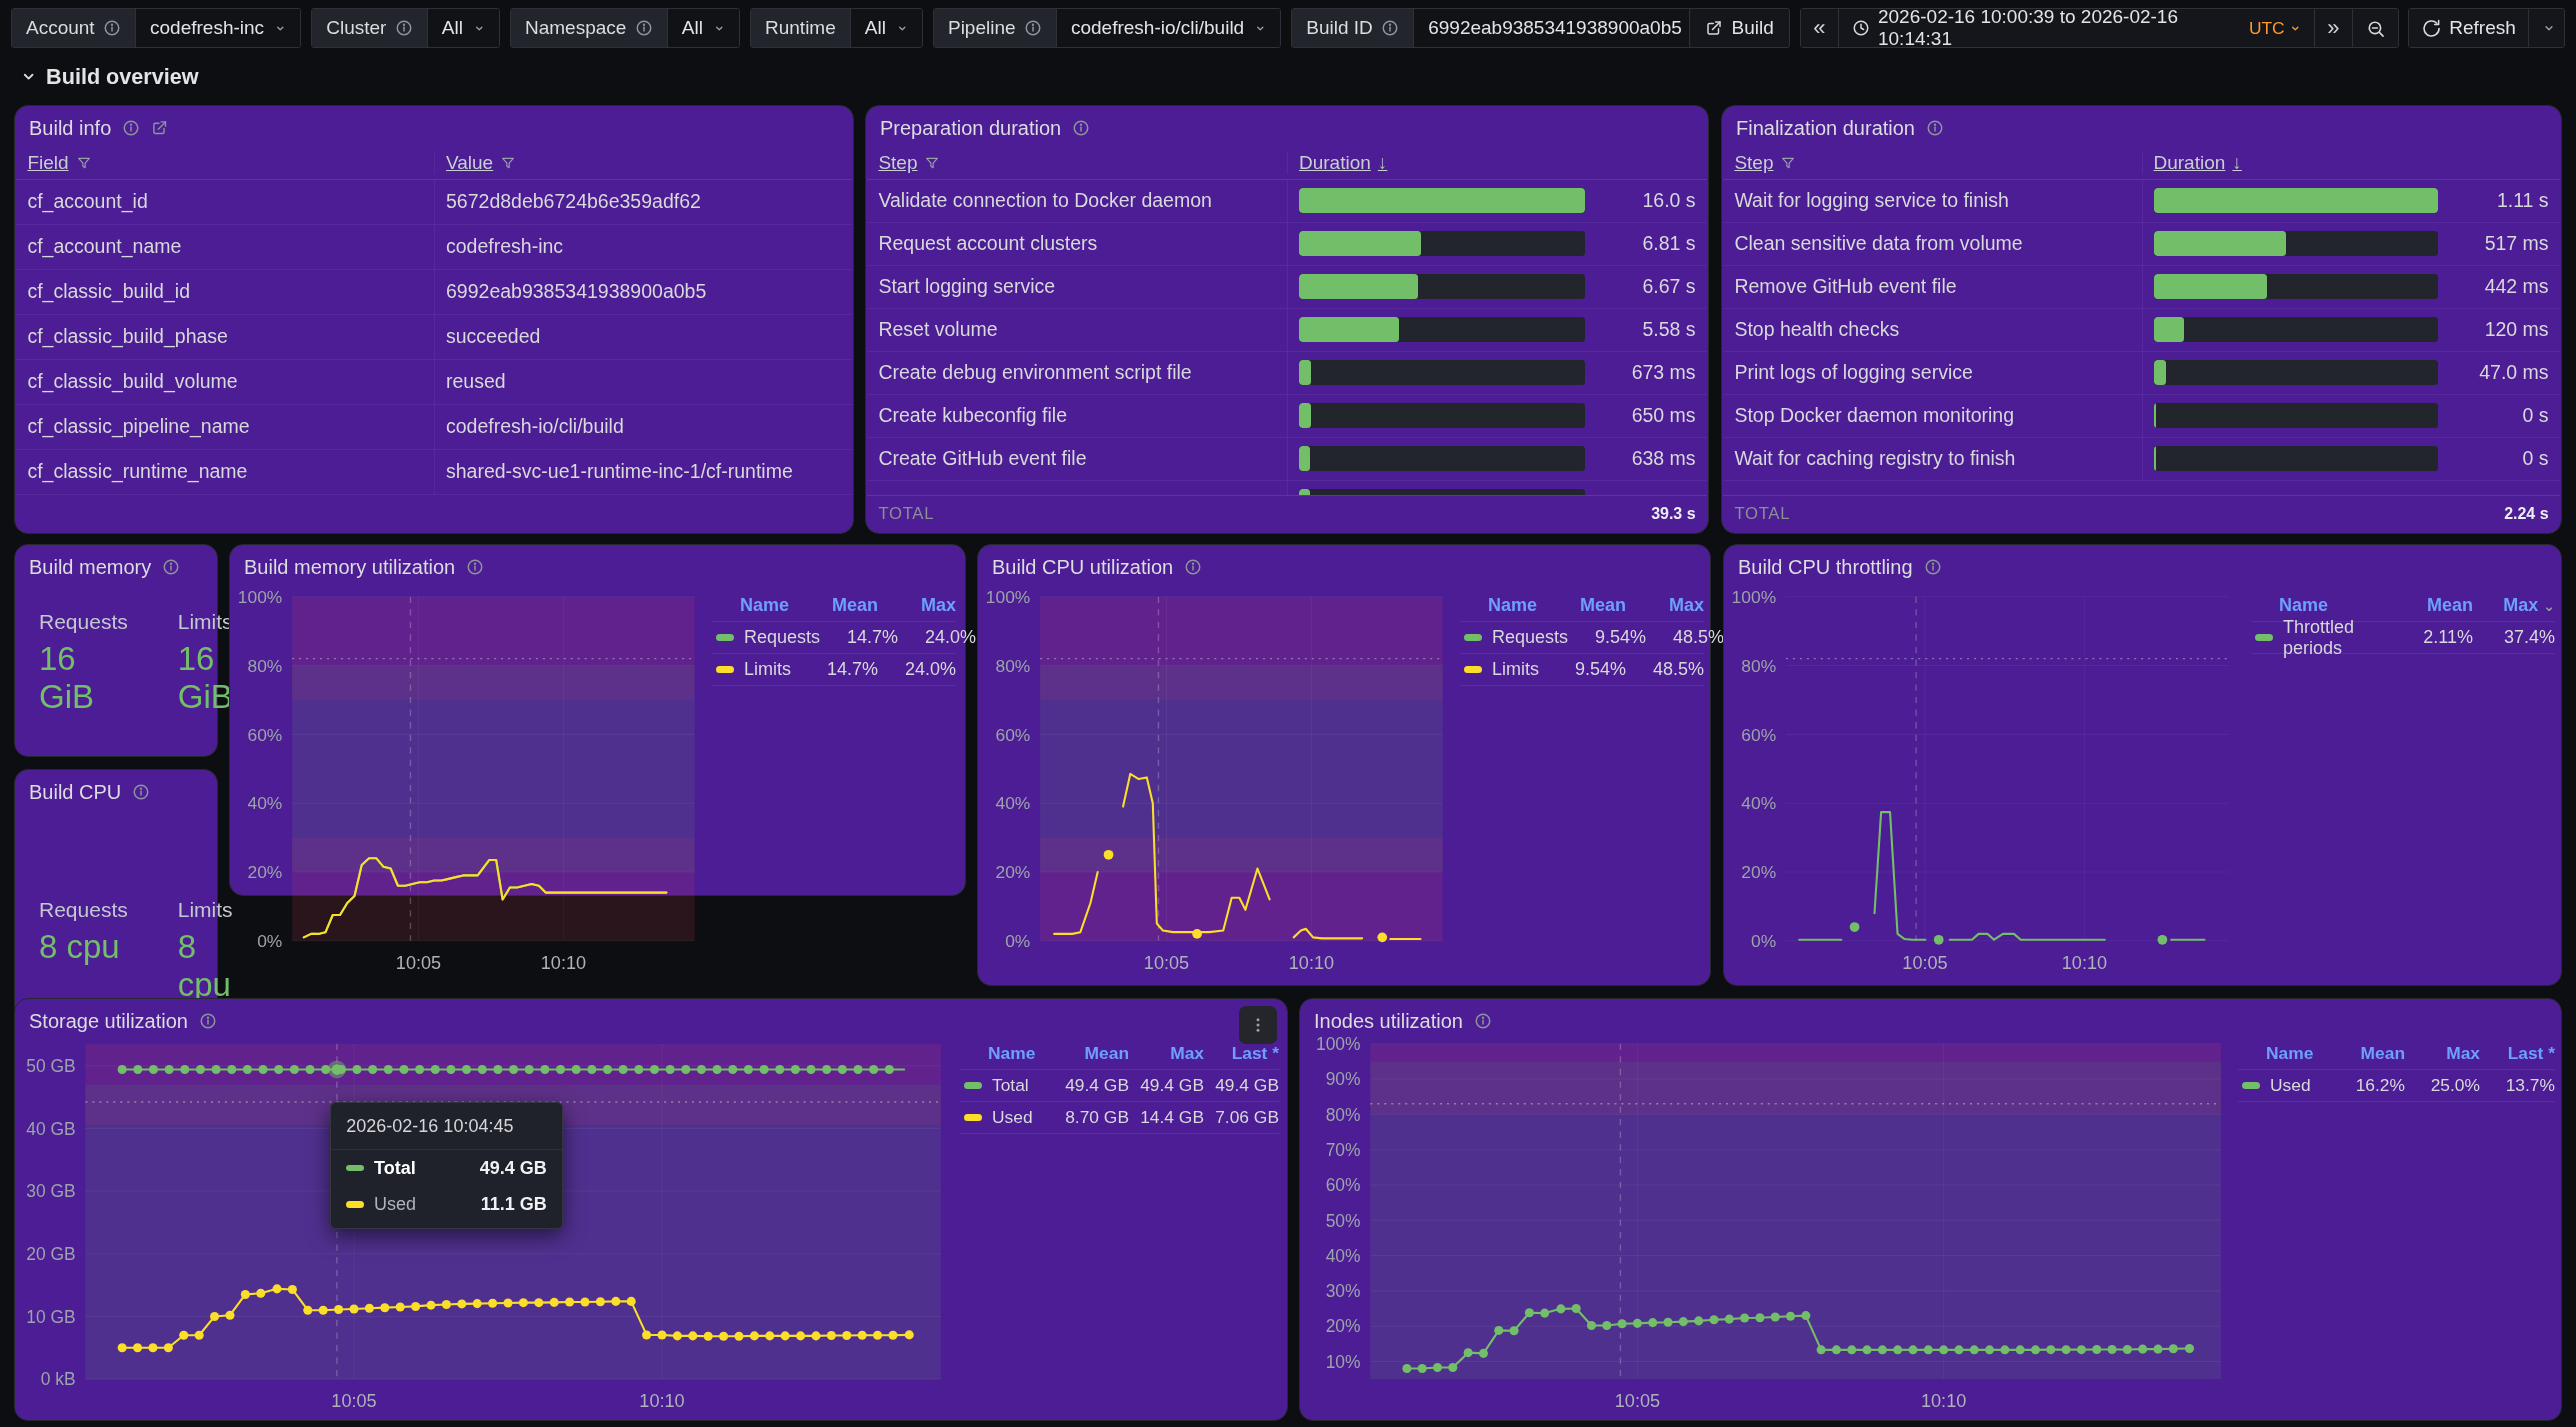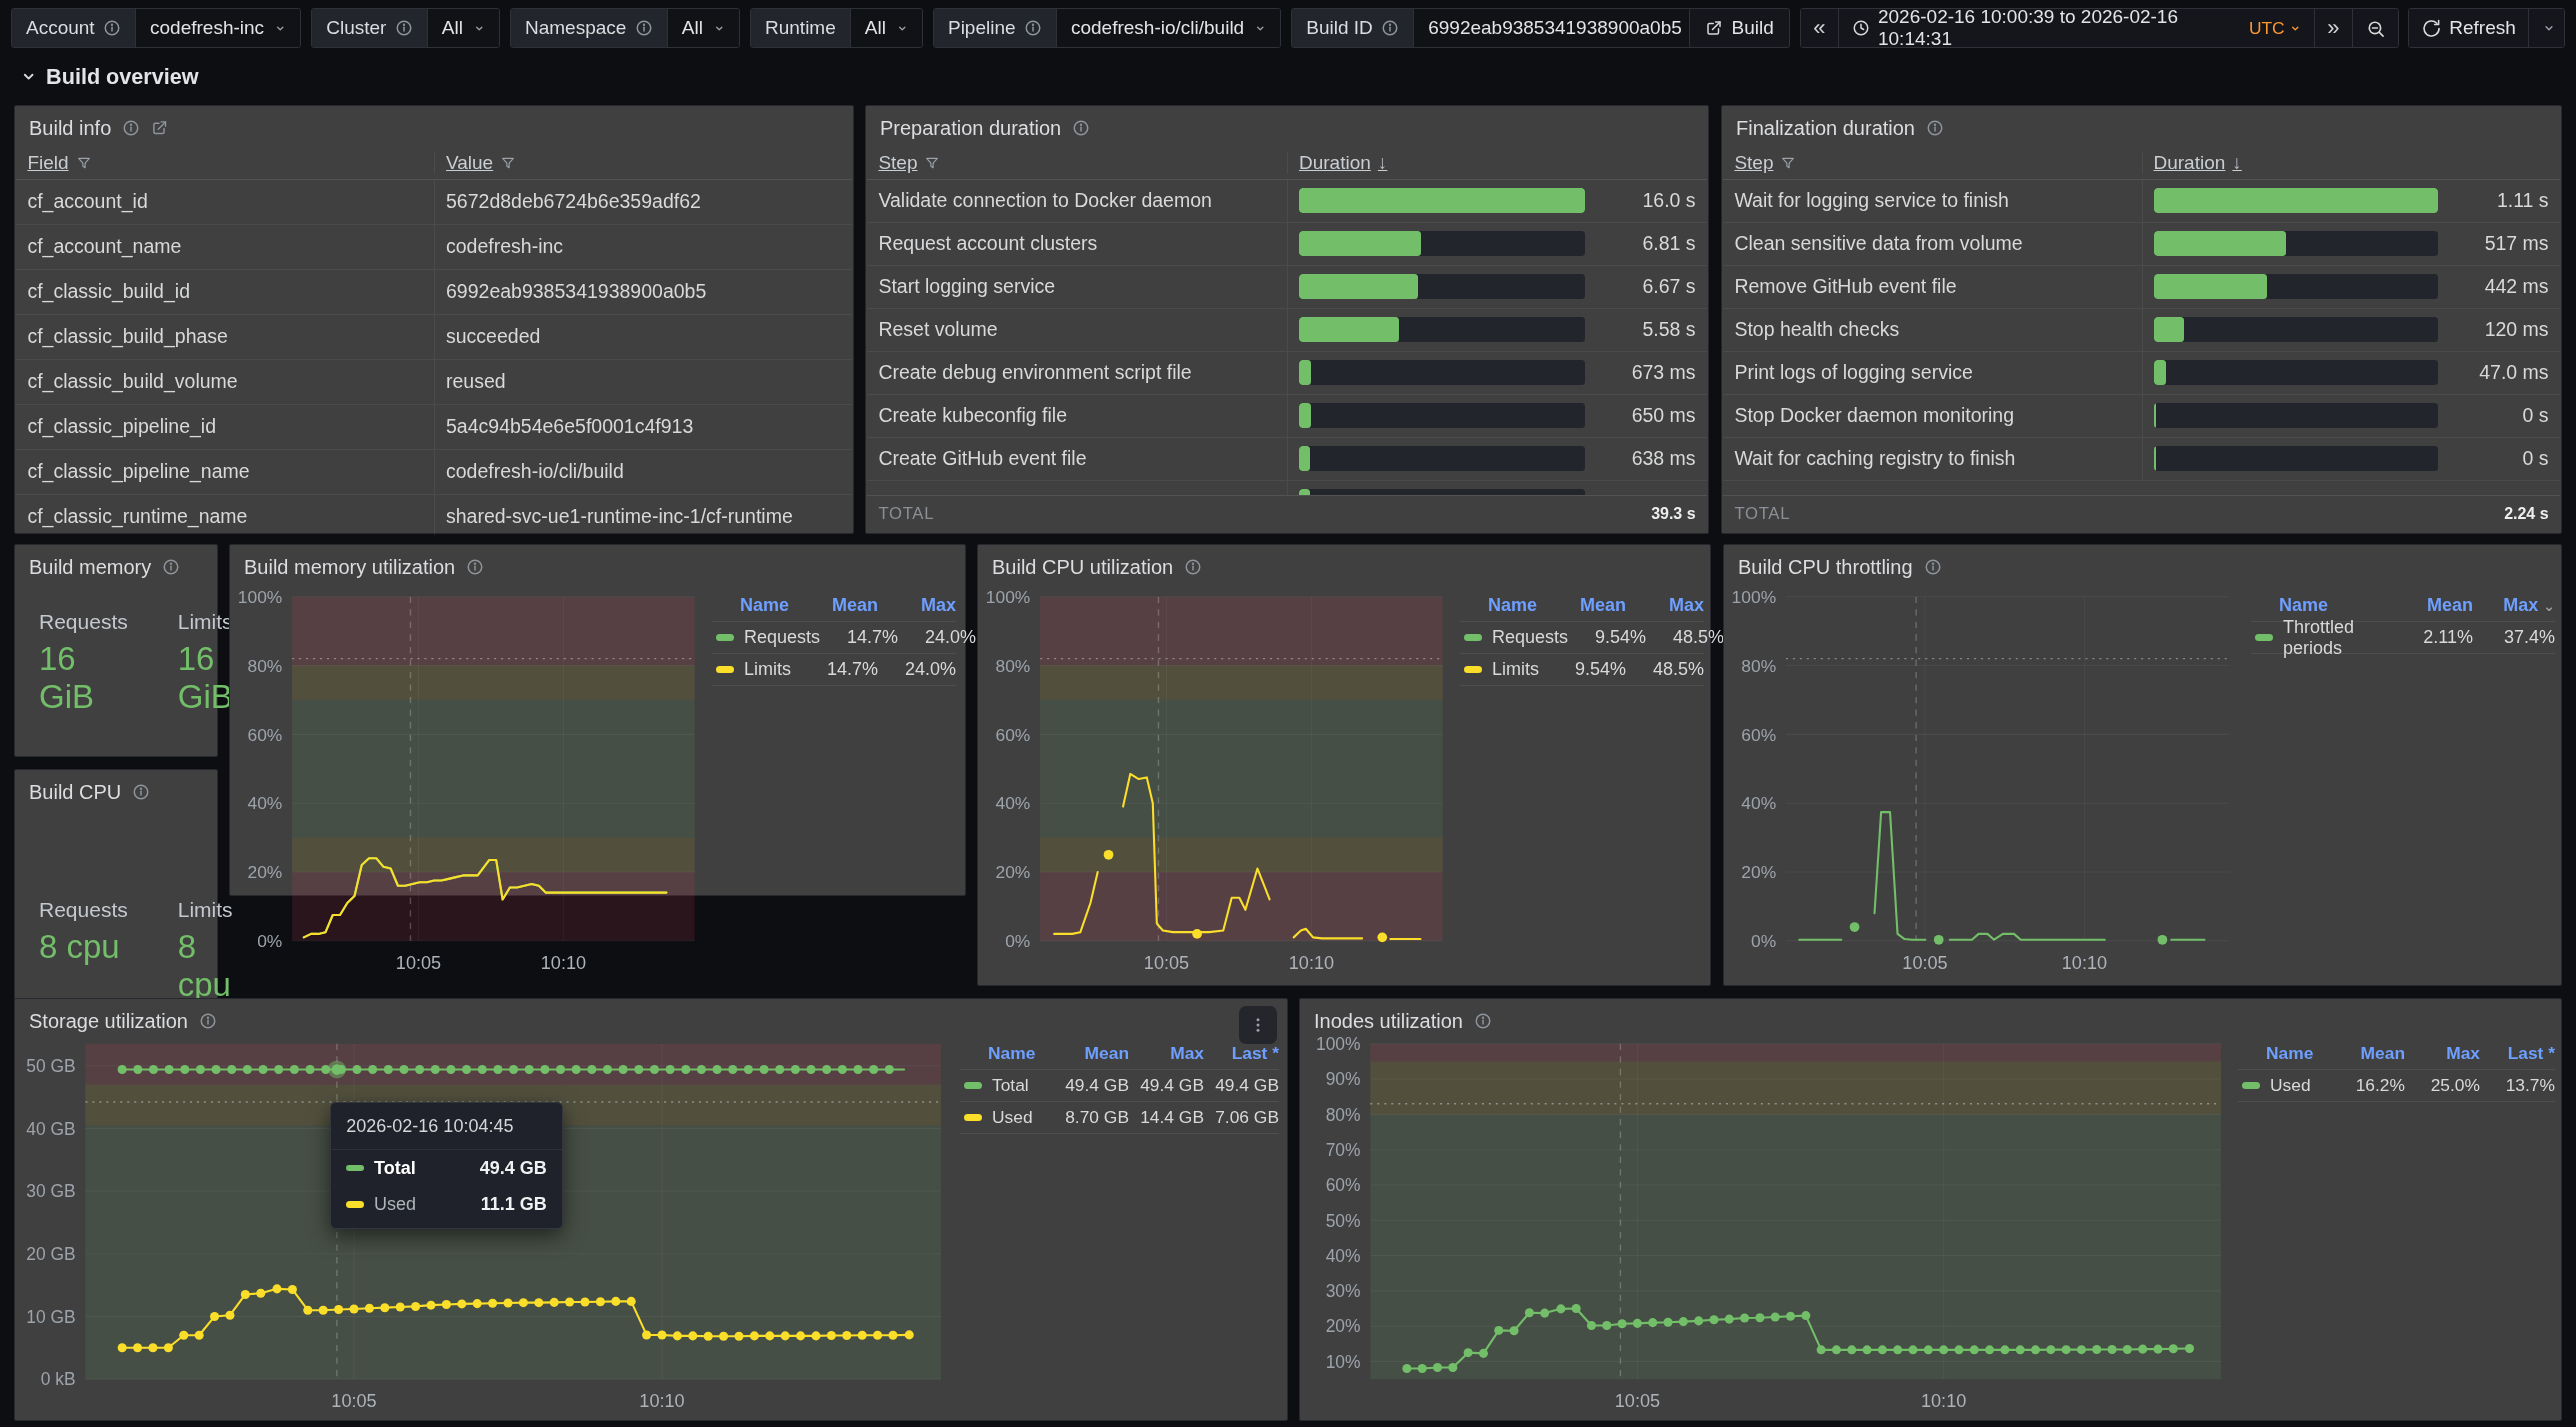--- a/index.html
+++ b/index.html
@@ -18,21 +18,21 @@
   .tgroup { display:flex; height:40px; border:0.7px solid #2e3238; border-radius:2.8px; overflow:hidden; }
   .tseg { display:flex; align-items:center; gap:8.4px; padding:0 12.5px; background:#14161b; font-size:19px; color:#e3e4e6; border-left:0.7px solid #2e3238; }
   .tseg:first-child { border-left:none; }
   .arrws { font-size:22px; color:#cfd2d6; }
   .utc { color:#ff9830; font-size:17.4px; display:flex; align-items:center; gap:4.2px; }
 
   
   #section-hdr { position:absolute; left:21px; top:64px; display:flex; align-items:center; gap:9.8px; font-size:21.6px; font-weight:700; color:#e3e4e6; }
 
   
-  .panel { position:absolute; background:#404040; border:0.7px solid #26282e; border-radius:2px; }
+  .panel { position:absolute; background:#4c1d95; border:0.7px solid #26282e; border-radius:14px; }
   .ptitle { display:flex; align-items:center; gap:11px; padding:10.5px 14px 7px 14px; font-size:20px; font-weight:500; color:#dcdde0; }
   .ptitle .icon { color:#8e949b; }
 
   
   .thead { display:flex; height:33px; align-items:center; margin:0 1.4px; color:#c9ced3; font-size:19px; border-bottom:0.7px solid rgba(255,255,255,0.10); }
   .thead .hc { display:flex; align-items:center; gap:7px; padding:0 11px;text-decoration:underline; }
   .col-l { width:50%; } .col-r { width:50%; border-left:0.7px solid rgba(255,255,255,0.06); }
   .trows { margin:0 1.4px; overflow:hidden; }
   .trow { display:flex; align-items:center; height:45px; border-bottom:0.7px solid rgba(255,255,255,0.06); font-size:19.5px; color:#d8d9da; }
   .trow > div { padding:0 11px; }
@@ -302,24 +302,20 @@
         <div class="col-l">cf_classic_build_id</div>
         <div class="col-r" style="border-left:0.7px solid rgba(255,255,255,0.06);height:100%;display:flex;align-items:center;">6992eab9385341938900a0b5</div>
       </div>
       <div class="trow">
         <div class="col-l">cf_classic_build_phase</div>
         <div class="col-r" style="border-left:0.7px solid rgba(255,255,255,0.06);height:100%;display:flex;align-items:center;">succeeded</div>
       </div>
       <div class="trow">
         <div class="col-l">cf_classic_build_volume</div>
         <div class="col-r" style="border-left:0.7px solid rgba(255,255,255,0.06);height:100%;display:flex;align-items:center;">reused</div>
-      </div>
-      <div class="trow">
-        <div class="col-l">cf_classic_pipeline_id</div>
-        <div class="col-r" style="border-left:0.7px solid rgba(255,255,255,0.06);height:100%;display:flex;align-items:center;">5a4c94b54e6e5f0001c4f913</div>
       </div>
       <div class="trow">
         <div class="col-l">cf_classic_pipeline_name</div>
         <div class="col-r" style="border-left:0.7px solid rgba(255,255,255,0.06);height:100%;display:flex;align-items:center;">codefresh-io/cli/build</div>
       </div>
       <div class="trow">
         <div class="col-l">cf_classic_runtime_name</div>
         <div class="col-r" style="border-left:0.7px solid rgba(255,255,255,0.06);height:100%;display:flex;align-items:center;">shared-svc-ue1-runtime-inc-1/cf-runtime</div>
       </div>
     </div>

